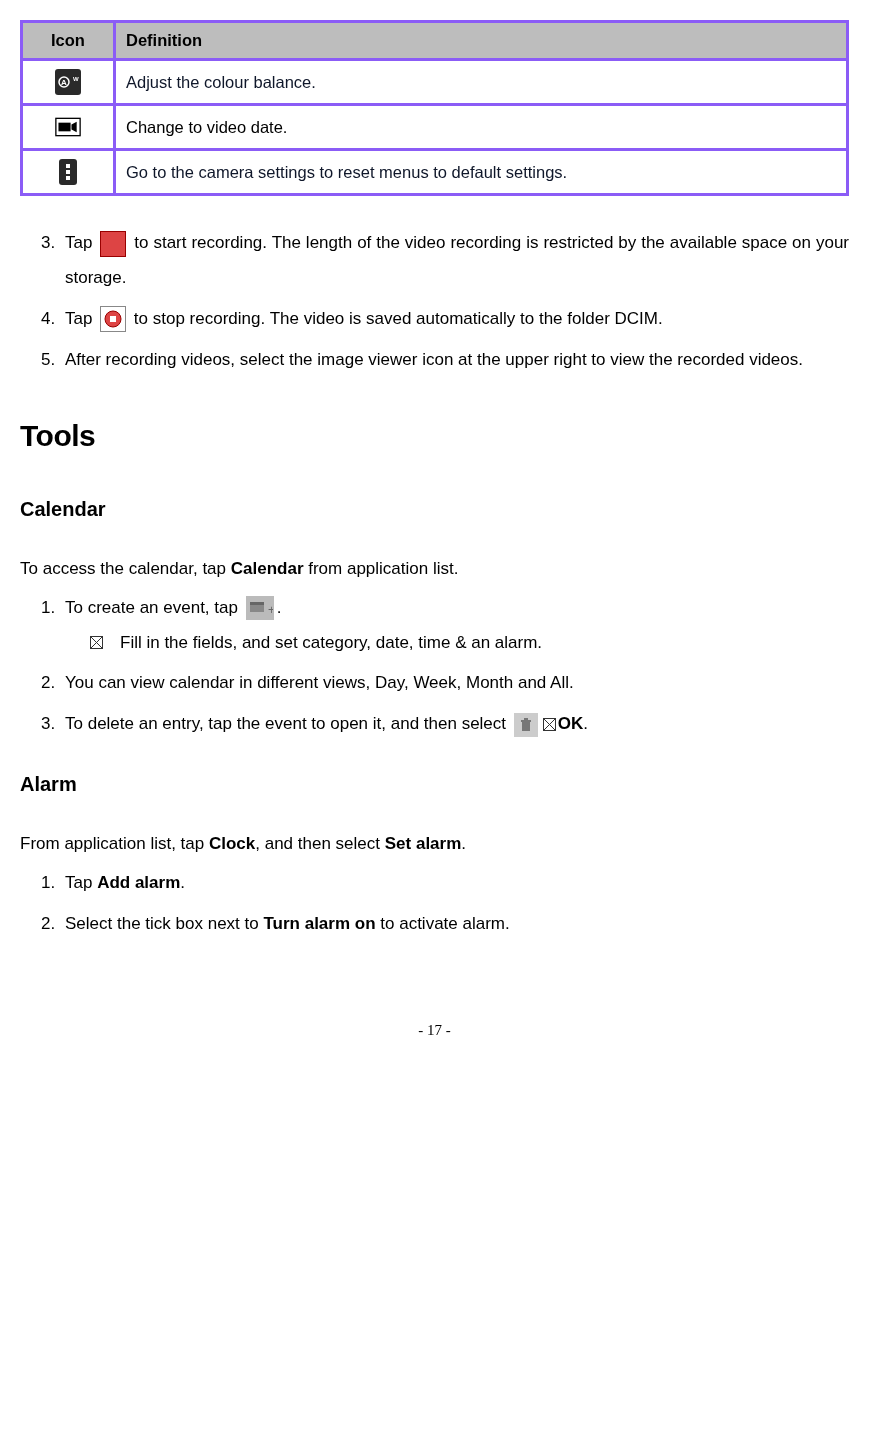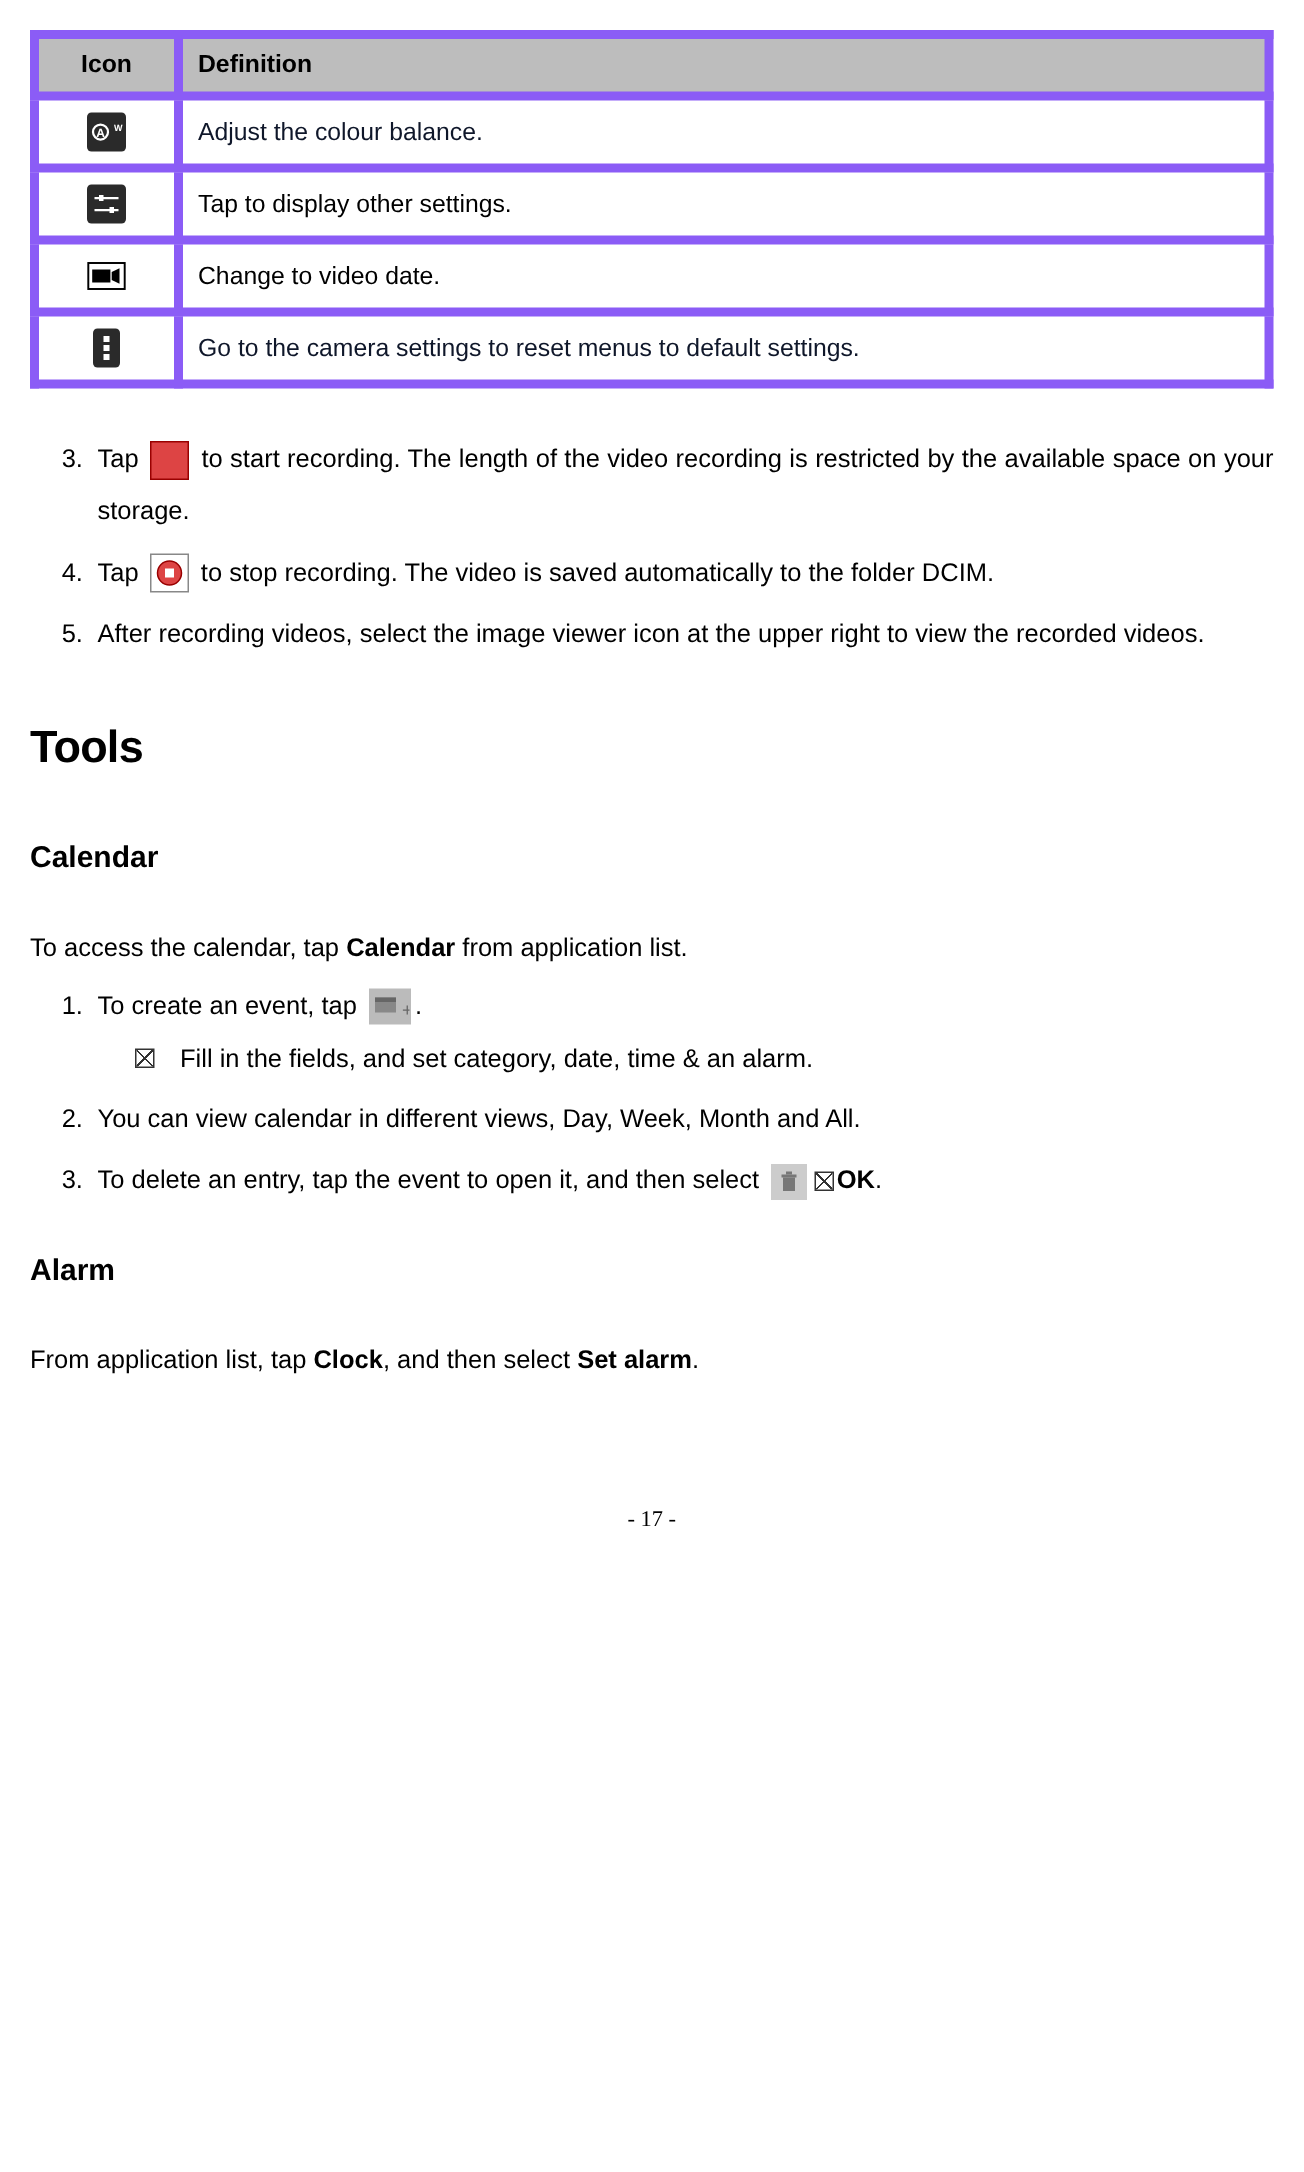--- a/index.html
+++ b/index.html
@@ -11,21 +11,21 @@
     box-sizing: border-box;
     color: #000;
     font-size: 16.5px;
   }
   table {
     border-collapse: collapse;
     width: 100%;
     margin-bottom: 30px;
   }
   th, td {
-    border: 6px solid #8b5cf6;
+    border: 3px solid #8b5cf6;
     padding: 8px 10px;
     text-align: left;
     vertical-align: middle;
   }
   th {
     background: #bdbdbd;
     font-weight: bold;
   }
   .icon-col {
     width: 70px;
@@ -141,33 +141,20 @@
               <circle cx="7" cy="11" r="5" fill="none" stroke="#fff" stroke-width="1.5"></circle>
               <text x="7" y="14" font-size="8" fill="#fff" text-anchor="middle" font-family="Arial" font-weight="bold">A</text>
               <text x="16" y="10" font-size="6" fill="#fff" font-family="Arial" font-weight="bold">W</text>
             </svg>
         </span>
       </td>
       <td class="muted">Adjust the colour balance.</td>
     </tr>
     <tr>
       <td class="icon-col">
-        <span class="icon-box icon-dark">
-          <svg width="22" height="22" viewBox="0 0 22 22">
-              <line x1="3" y1="7" x2="19" y2="7" stroke="#fff" stroke-width="1.5"></line>
-              <rect x="6" y="5" width="3" height="4" fill="#fff"></rect>
-              <line x1="3" y1="15" x2="19" y2="15" stroke="#fff" stroke-width="1.5"></line>
-              <rect x="13" y="13" width="3" height="4" fill="#fff"></rect>
-            </svg>
-        </span>
-      </td>
-      <td>Tap to display other settings.</td>
-    </tr>
-    <tr>
-      <td class="icon-col">
         <span class="icon-box">
           <svg width="30" height="22" viewBox="0 0 30 22">
               <rect x="1" y="1" width="28" height="20" fill="none" stroke="#000" stroke-width="1.5"></rect>
               <rect x="4" y="6" width="14" height="10" fill="#000"></rect>
               <path d="M 19 8 L 25 5 L 25 17 L 19 14 Z" fill="#000"></path>
             </svg>
         </span>
       </td>
       <td>Change to video date.</td>
     </tr>
@@ -234,15 +221,23 @@
       </span><span class="xbox"></span><b class="heavy">OK</b><span>.</span>
     </li>
   </ol>
 
   <h2>Alarm</h2>
 
   <p style="margin:0 0 4px 0;">
     <span>From application list, tap </span><b class="heavy">Clock</b><span>, and then select </span><b class="heavy">Set alarm</b><span>.</span>
   </p>
 
+  <ol class="numbered" start="1">
+    <li>
+      <span>Tap </span><b class="heavy">Add alarm</b><span>.</span>
+    </li>
+    <li>
+      <span>Select the tick box next to </span><b class="heavy">Turn alarm on</b><span> to activate alarm.</span>
+    </li>
+  </ol>
 </div>
 
 <div class="footer">- 17 -</div>
 
 </body></html>

